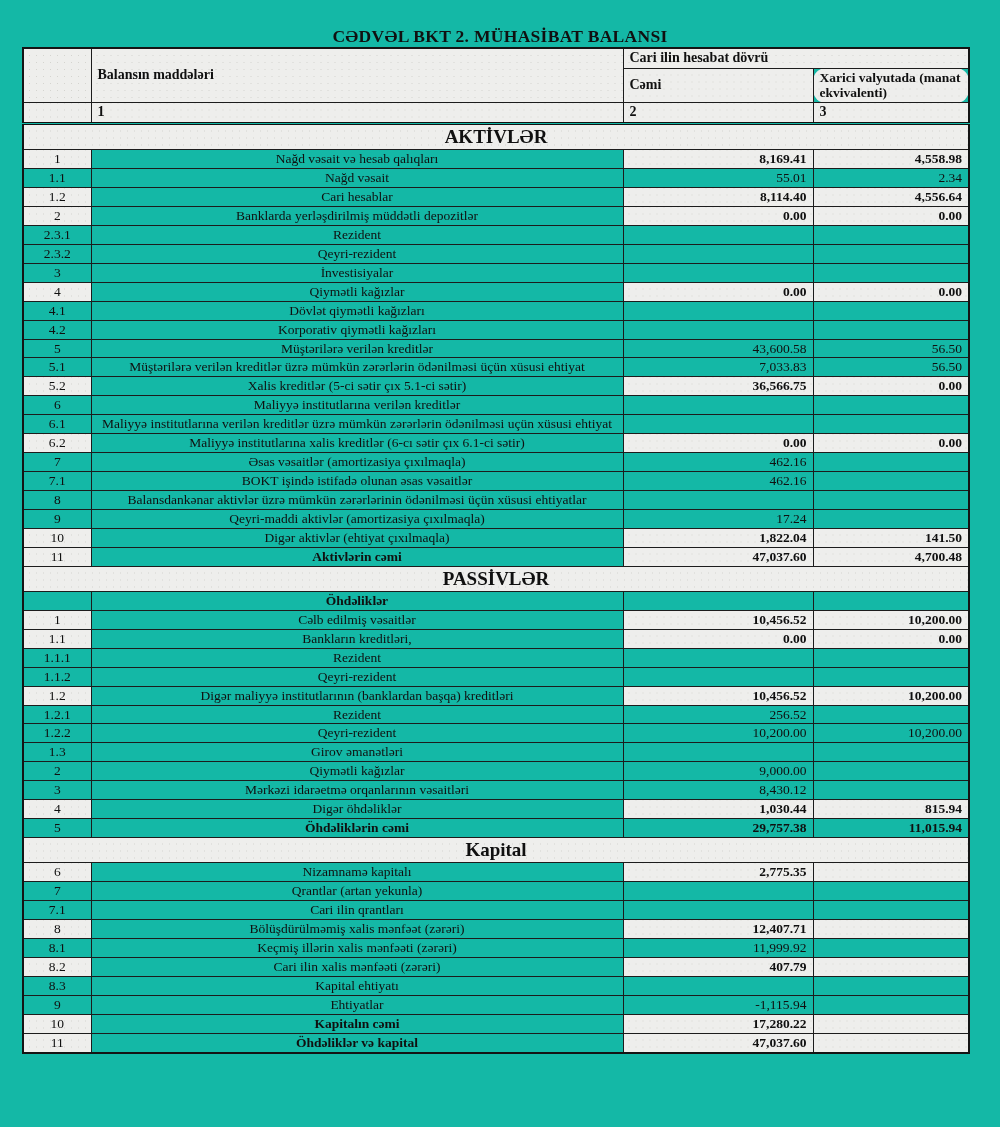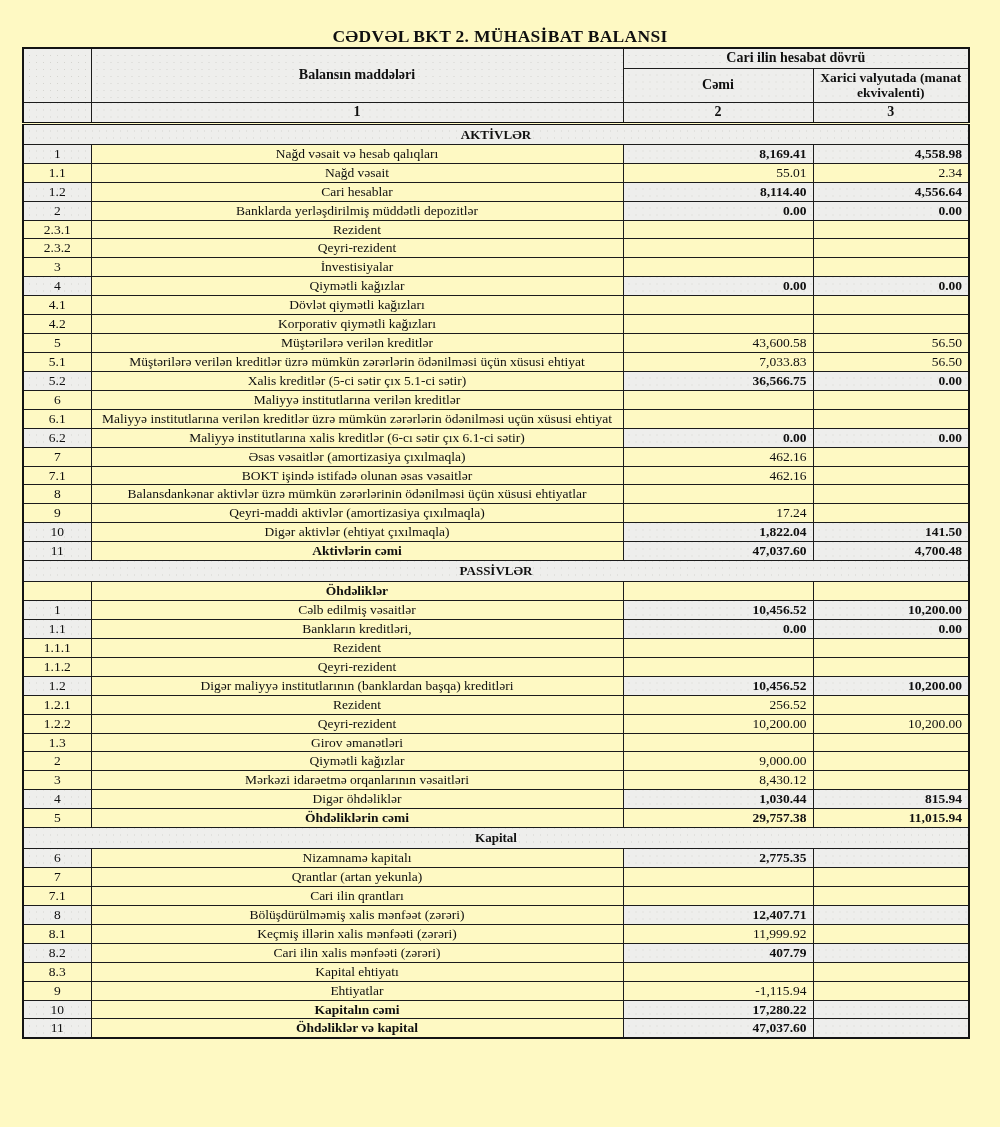--- a/index.html
+++ b/index.html
@@ -2,21 +2,21 @@
 <html><head>
 <meta charset="utf-8">
 <style>
   * { box-sizing: border-box; margin: 0; padding: 0; }
   html, body { background: #ffffff; }
   .page {
     position: relative;
     width: 1000px;
     height: 1127px;
     margin: 0 auto;
-    background: #fef9c3;
+    background: #14b8a6;
     font-family: "Liberation Serif", "DejaVu Serif", serif;
     color: #101010;
     overflow: hidden;
   }
   .doc-title {
     margin-top: 26px;
     text-align: center;
     font-size: 17.5px;
     font-weight: bold;
     letter-spacing: 0.3px;
@@ -42,39 +42,39 @@
     border: 1px solid #1c1c1c;
   }
   table.balance { border: 2px solid #141414; }
   th, td {
     padding: 1px 6px;
     height: 18px;
     line-height: 1.18;
     vertical-align: middle;
     overflow: hidden;
   }
-  thead th { font-weight: bold; text-align: center; font-size: 14px; }
-  thead .head-foreign { font-size: 13.5px; }
+  thead th { font-weight: bold; text-align: left; font-size: 14px; }
+  thead .head-foreign { font-size: 13.5px; border-radius: 13px; }
   thead tr.nums th {
     border-bottom: 3px double #111;
     height: 19px;
     font-size: 14px;
   }
   .shade {
     background-color: #eeeeec;
     background-image:
       radial-gradient(#bdbdb8 0.6px, rgba(0,0,0,0) 0.7px),
       radial-gradient(#d4d4cf 0.5px, rgba(0,0,0,0) 0.6px);
     background-size: 4px 4px, 7px 7px;
     background-position: 0 0, 2px 3px;
   }
   td.section-cell {
     text-align: center;
     font-weight: bold;
-    font-size: 13px;
+    font-size: 19px;
     height: 21px;
     border-top: 2px solid #141414;
     border-bottom: 2px solid #141414;
   }
   td.num { text-align: center; font-size: 13.5px; }
   td.label { text-align: center; white-space: normal; }
   td.val { text-align: right; font-variant-numeric: tabular-nums; }
   .b { font-weight: bold; }
 </style>
 </head>

